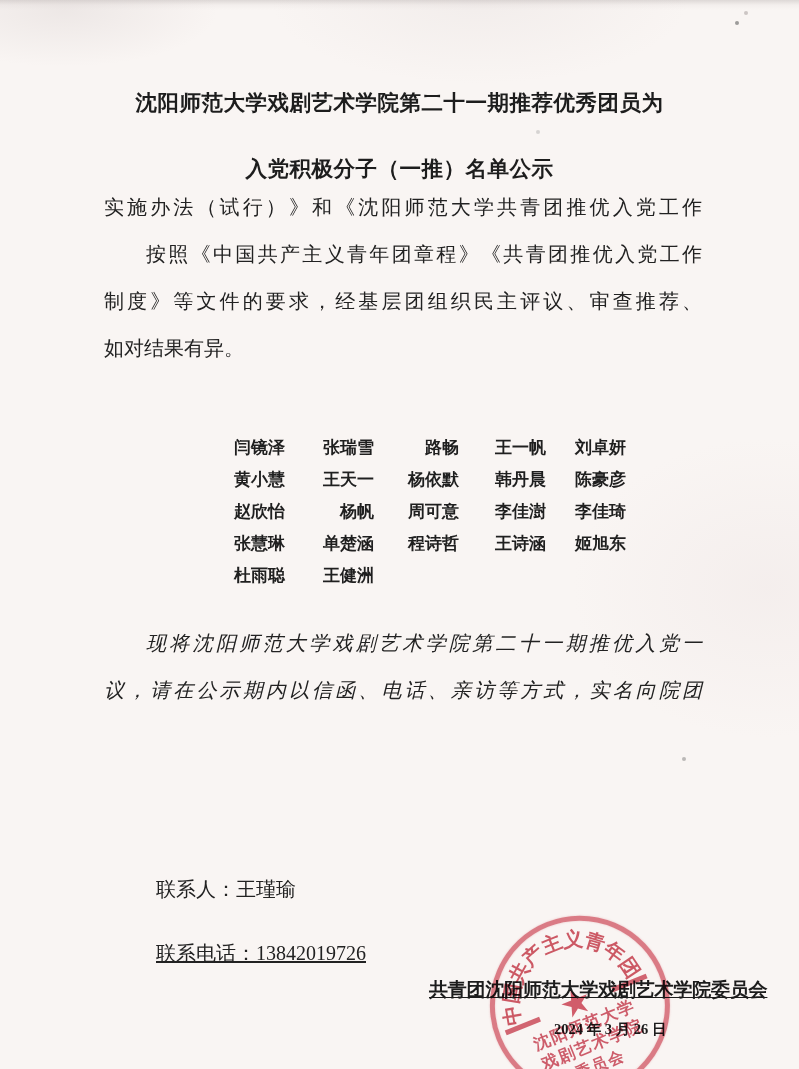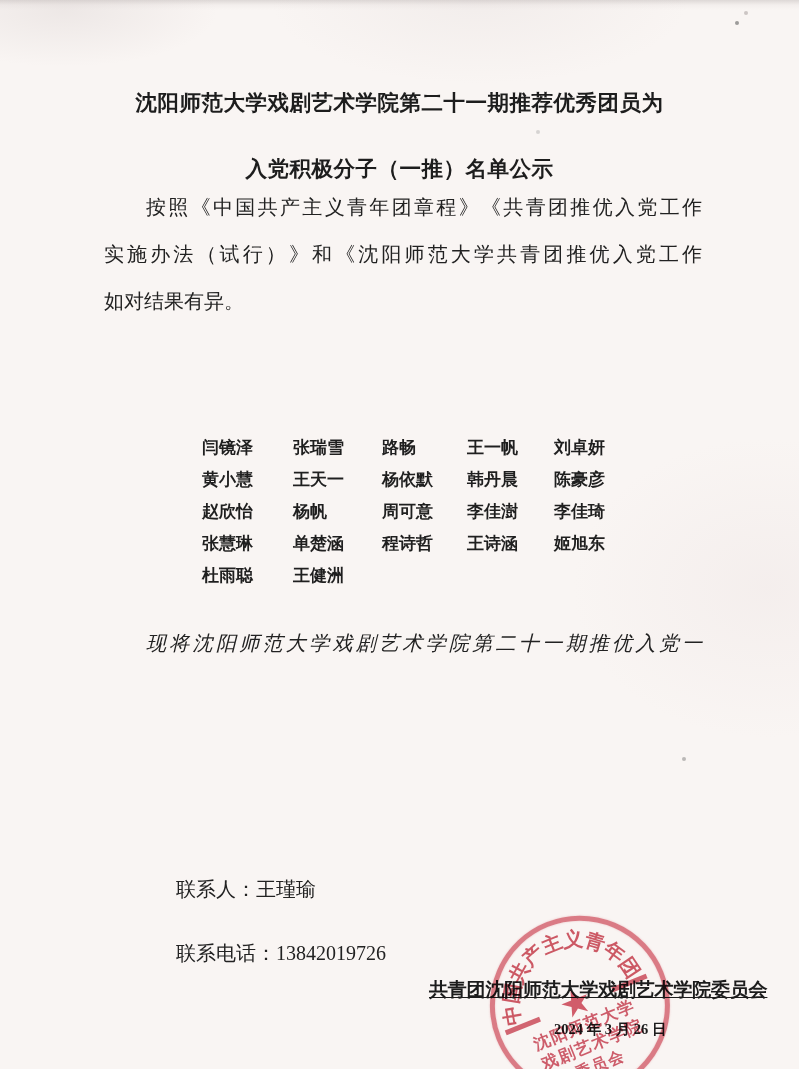--- a/index.html
+++ b/index.html
@@ -23,27 +23,27 @@
     font-family:"Liberation Sans","DejaVu Sans",sans-serif;
     font-weight:700;font-size:21.5px;letter-spacing:0.5px;color:#1d1d1d;}
   .title.l1{top:88px;}
   .title.l2{top:154px;}
   .para{position:absolute;left:104px;width:598px;font-size:20px;color:#222;}
   .para .pline{height:47px;line-height:47px;white-space:nowrap;}
   .para .pline.jfull{white-space:normal;text-align:justify;text-align-last:justify;}
   .para .pline.indent{padding-left:42px;box-sizing:border-box;}
   .para1{top:184px;}
   .para2{top:620px;font-style:italic;}
-  .names{position:absolute;left:202px;top:432px;display:grid;
+  .names{position:absolute;left:194px;top:432px;display:grid;
     grid-template-columns:91px 89px 85px 87px 80px;
-    font-size:17px;font-weight:600;color:#1f1f1f;}
+    font-size:17px;font-weight:600;color:#1f1f1f;text-align:right;}
   .names .name{height:32px;line-height:32px;white-space:nowrap;}
-  .contact{position:absolute;left:176px;font-size:20px;color:#222;white-space:nowrap;}
+  .contact{position:absolute;left:156px;font-size:20px;color:#222;white-space:nowrap;}
   .contact.person{top:876px;}
-  .contact.phone{top:940px;}
+  .contact.phone{top:940px;text-decoration:underline;}
   .issuer{position:absolute;left:429px;top:977px;font-size:19px;font-weight:700;
     letter-spacing:-0.2px;color:#1c1c1c;white-space:nowrap;z-index:2;text-decoration:underline;}
   .issue-date{position:absolute;left:554px;top:1020px;font-size:14.5px;font-weight:600;
     color:#1c1c1c;white-space:nowrap;z-index:2;}
   
   .seal{position:absolute;left:486px;top:914px;width:180px;height:180px;
     transform:rotate(-22deg);z-index:3;mix-blend-mode:multiply;opacity:0.92;}
   .seal-ring{position:absolute;left:0;top:0;width:170px;height:170px;margin:3px;
     border:5px solid rgba(212,78,94,0.78);border-radius:50%;
     box-shadow:0 0 2px rgba(212,78,94,0.35), inset 0 0 2px rgba(212,78,94,0.35);}
@@ -65,22 +65,23 @@
 </head>
 <body>
 
 <div class="page">
   <div class="specks"></div>
 
   <div class="title l2">入党积极分子（一推）名单公示</div>
   <div class="title l1">沈阳师范大学戏剧艺术学院第二十一期推荐优秀团员为</div>
 
   <div class="para para1">
+      <div class="pline jfull">实施办法（试行）》和《沈阳师范大学共青团推优入党工作</div>
       <div class="pline indent jfull">按照《中国共产主义青年团章程》《共青团推优入党工作</div>
-      <div class="pline jfull">实施办法（试行）》和《沈阳师范大学共青团推优入党工作</div>
+      <div class="pline jfull">制度》等文件的要求，经基层团组织民主评议、审查推荐、</div>
       <div class="pline">如对结果有异。</div>
     </div>
 
   <div class="names">
       <div class="name">闫镜泽</div>
       <div class="name">张瑞雪</div>
       <div class="name">路畅</div>
       <div class="name">王一帆</div>
       <div class="name">刘卓妍</div>
       <div class="name">黄小慧</div>
@@ -100,20 +101,21 @@
       <div class="name">姬旭东</div>
       <div class="name">杜雨聪</div>
       <div class="name">王健洲</div>
       <div class="name"></div>
       <div class="name"></div>
       <div class="name"></div>
     </div>
 
   <div class="para para2">
       <div class="pline indent jfull">现将沈阳师范大学戏剧艺术学院第二十一期推优入党一</div>
+      <div class="pline jfull">议，请在公示期内以信函、电话、亲访等方式，实名向院团</div>
     </div>
 
   <div class="contact person">
     <span>联系人：</span><span>王瑾瑜</span>
   </div>
   <div class="contact phone">
     <span>联系电话：</span><span>13842019726</span>
   </div>
 
   <div class="issuer">共青团沈阳师范大学戏剧艺术学院委员会</div>

